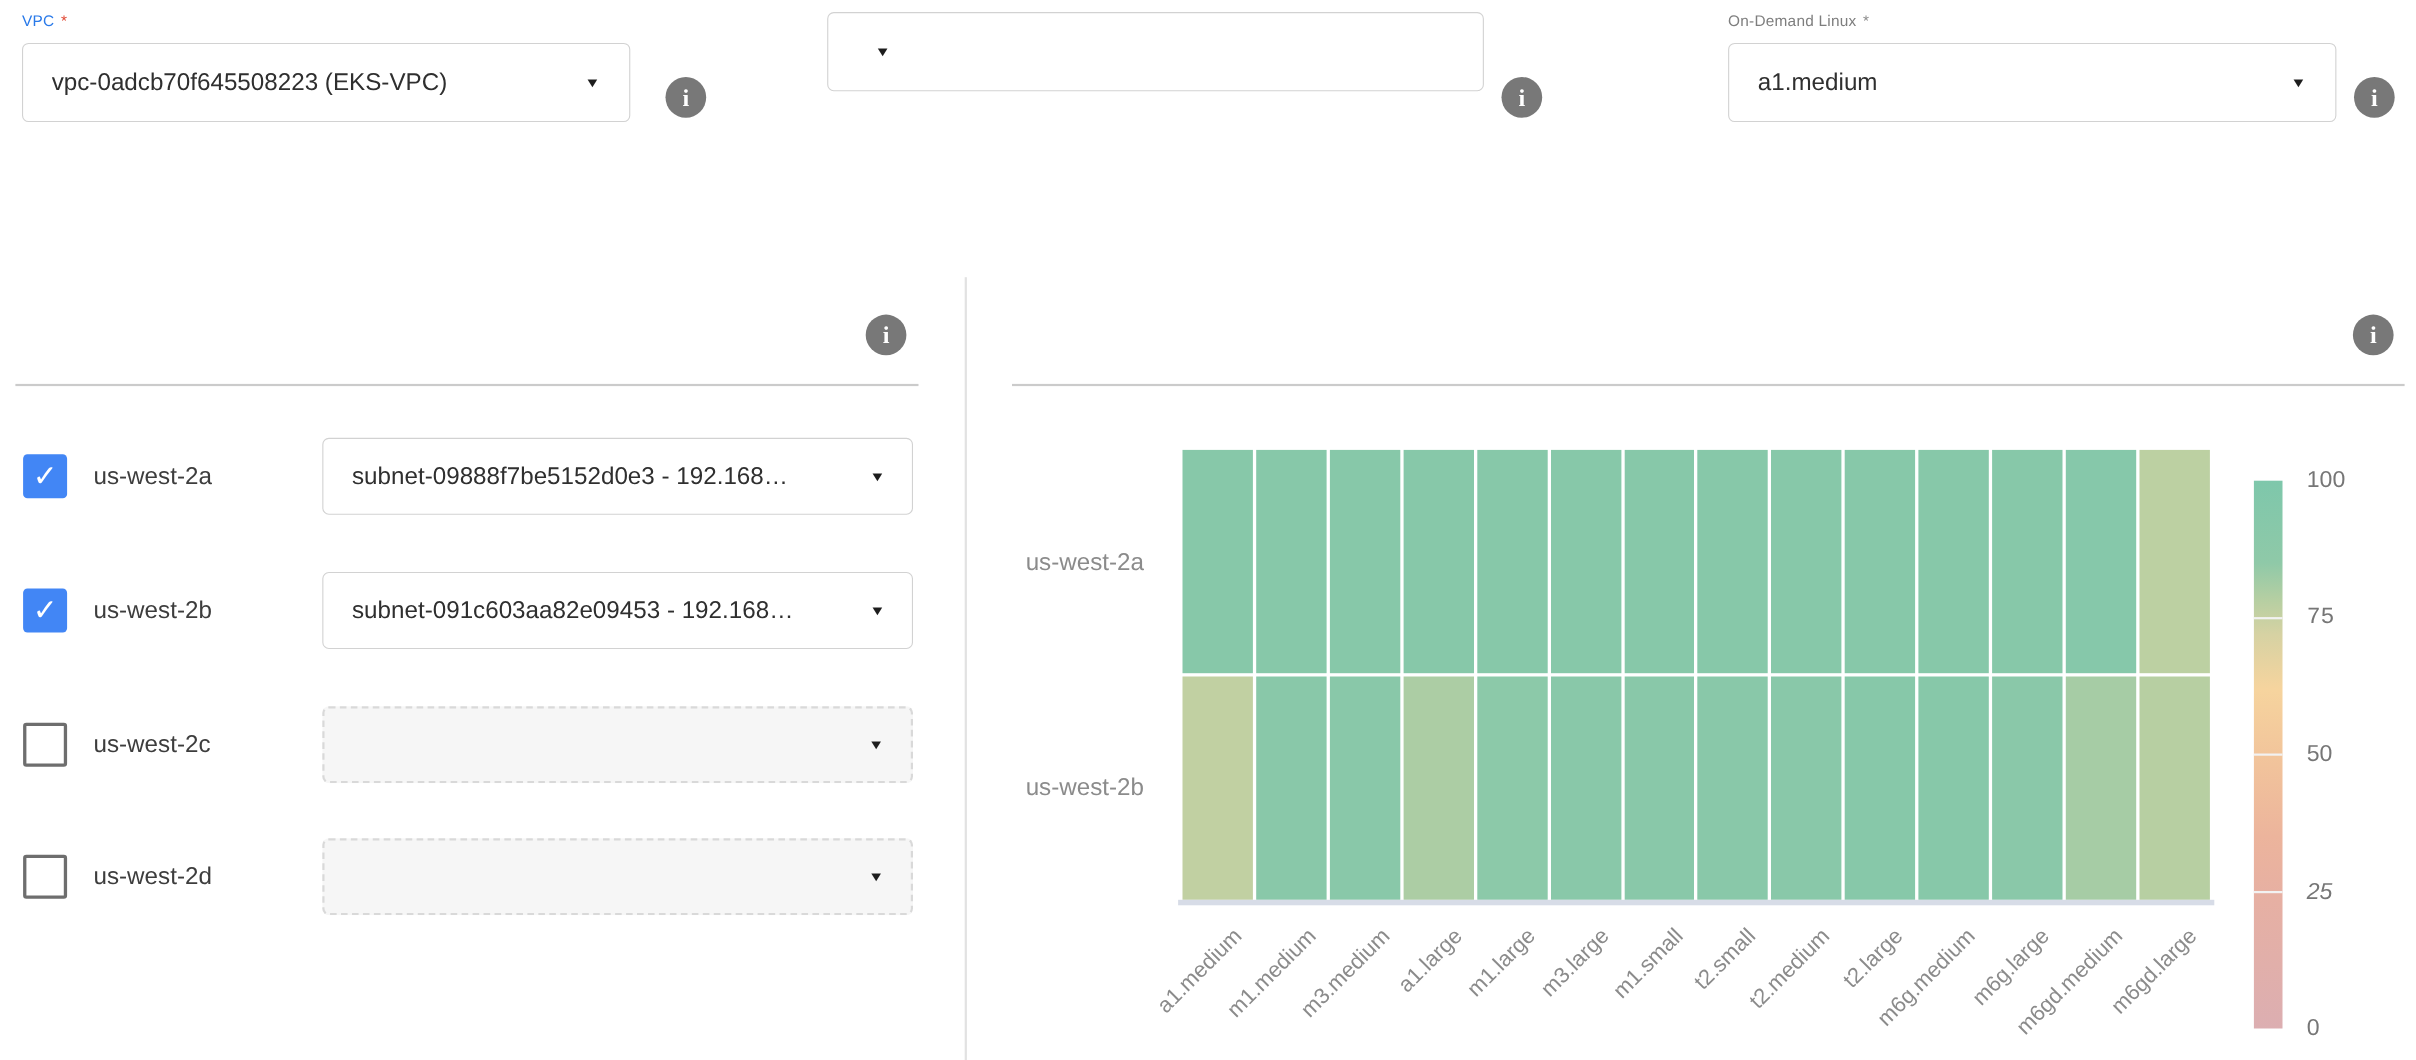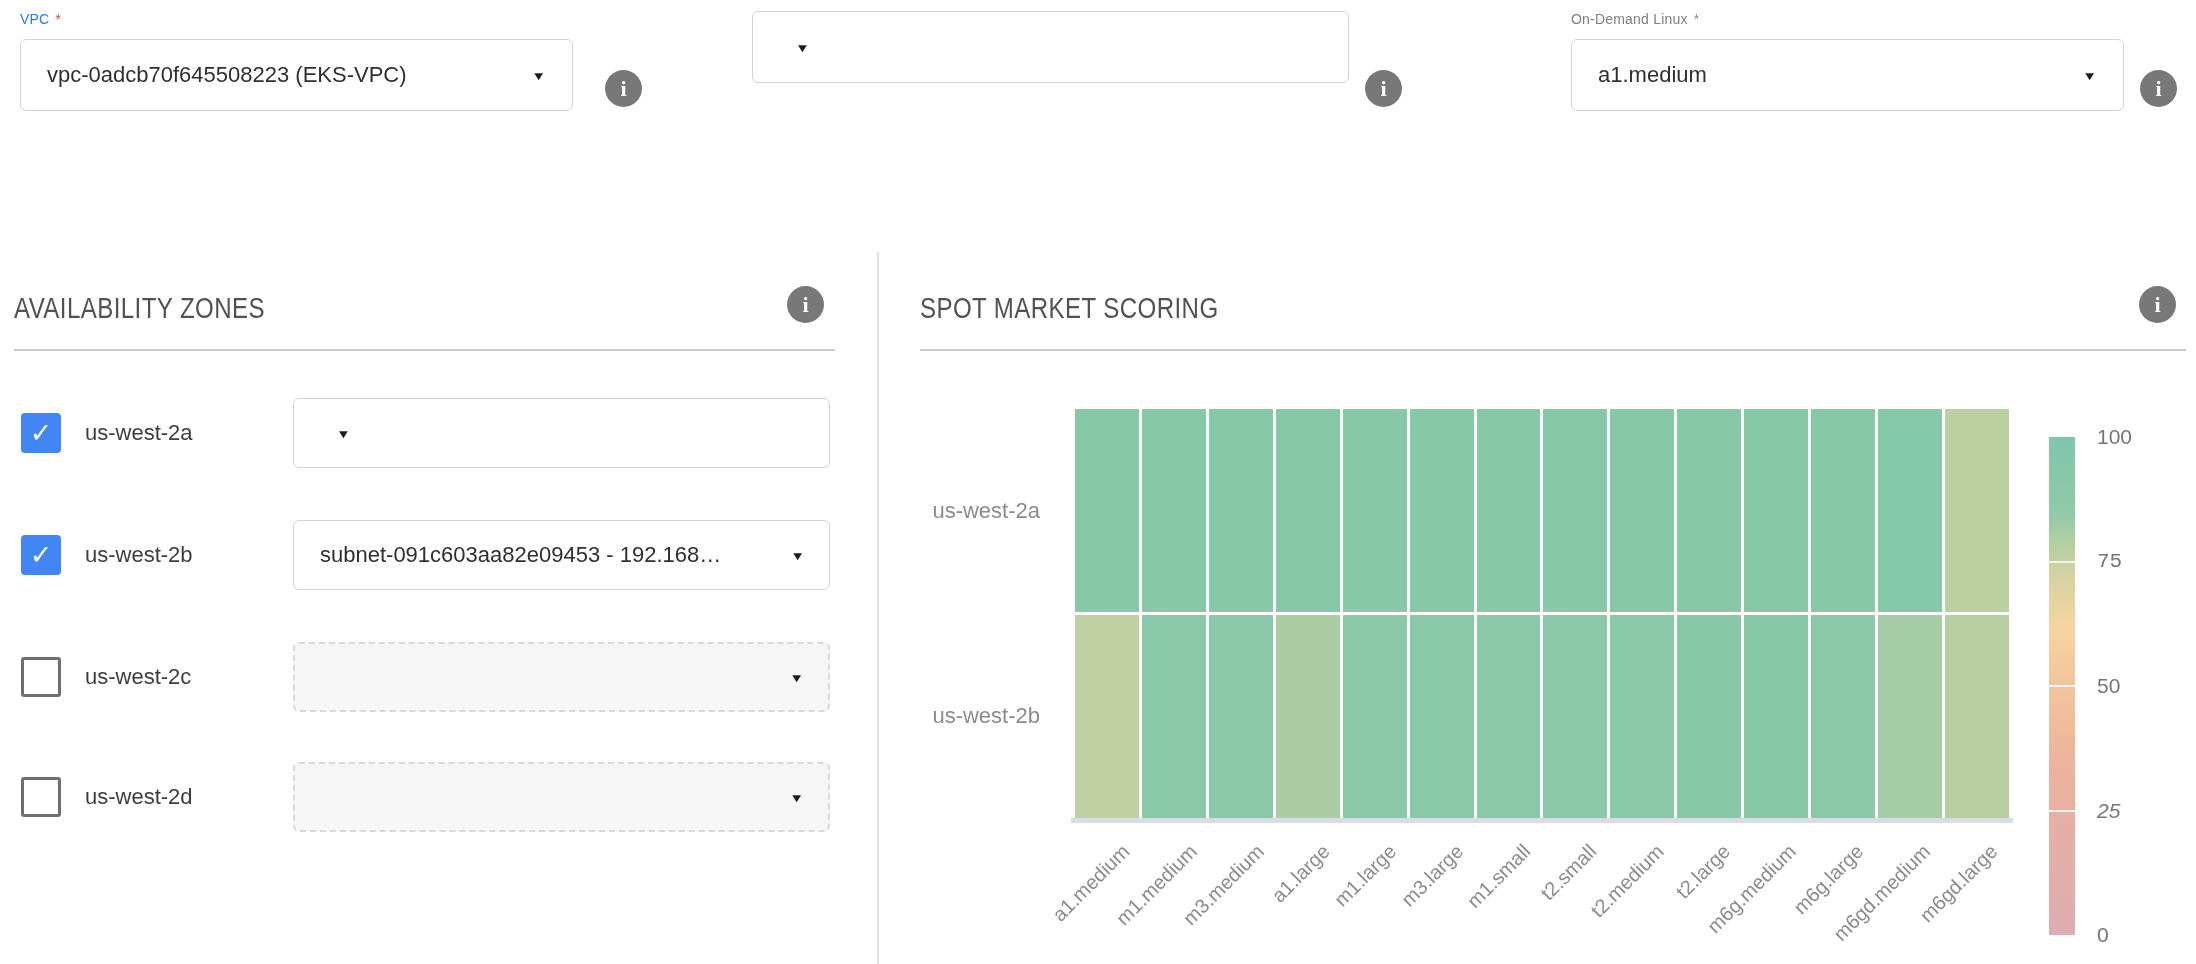--- a/index.html
+++ b/index.html
@@ -109,34 +109,32 @@
       <span class="select-value">a1.medium</span>
       <span class="caret">▼</span>
     </div>
   </div>
   <div class="info-icon" style="left:2140px; top:70px;">
       <span>i</span>
     </div>
 
   <div class="v-divider" style="left:877px; top:252px; height:712px;"></div>
 
-  <div class="section-title" style="left:14px; top:292px;">
-    <span class="cond">AVAILABILITY ZONES</span>
-  </div>
   <div class="info-icon" style="left:787px; top:286px;">
       <span>i</span>
     </div>
   <div class="h-divider" style="left:14px; top:349px; width:821px;"></div>
   <div id="az-rows">
       <div class="az-row" style="top: 398px;">
         <div class="az-checkbox checked">
           <span class="check-glyph">✓</span>
         </div>
         <span class="az-zone-label">us-west-2a</span>
         <div class="subnet-select">
+          <span class="select-value">subnet-09888f7be5152d0e3 - 192.168…</span>
           <span class="caret">▼</span>
         </div>
       </div>
       <div class="az-row" style="top: 520px;">
         <div class="az-checkbox checked">
           <span class="check-glyph">✓</span>
         </div>
         <span class="az-zone-label">us-west-2b</span>
         <div class="subnet-select">
           <span class="select-value">subnet-091c603aa82e09453 - 192.168…</span>
@@ -154,23 +152,20 @@
       <div class="az-row" style="top: 762px;">
         <div class="az-checkbox unchecked"></div>
         <span class="az-zone-label">us-west-2d</span>
         <div class="subnet-select empty">
           <span class="select-value"></span>
           <span class="caret">▼</span>
         </div>
       </div>
     </div>
 
-  <div class="section-title" style="left:920px; top:292px;">
-    <span class="cond">SPOT MARKET SCORING</span>
-  </div>
   <div class="info-icon" style="left:2139px; top:286px;">
       <span>i</span>
     </div>
   <div class="h-divider" style="left:920px; top:349px; width:1266px;"></div>
 
   <div id="heatmap-grid" style="grid-template-columns: repeat(14, 1fr); grid-template-rows: repeat(2, 1fr);">
       <div class="hm-cell" title="us-west-2a / a1.medium: 92" style="background: rgb(135, 200, 169);"></div>
       <div class="hm-cell" title="us-west-2a / m1.medium: 92" style="background: rgb(135, 200, 169);"></div>
       <div class="hm-cell" title="us-west-2a / m3.medium: 92" style="background: rgb(135, 200, 169);"></div>
       <div class="hm-cell" title="us-west-2a / a1.large: 92" style="background: rgb(135, 200, 169);"></div>

